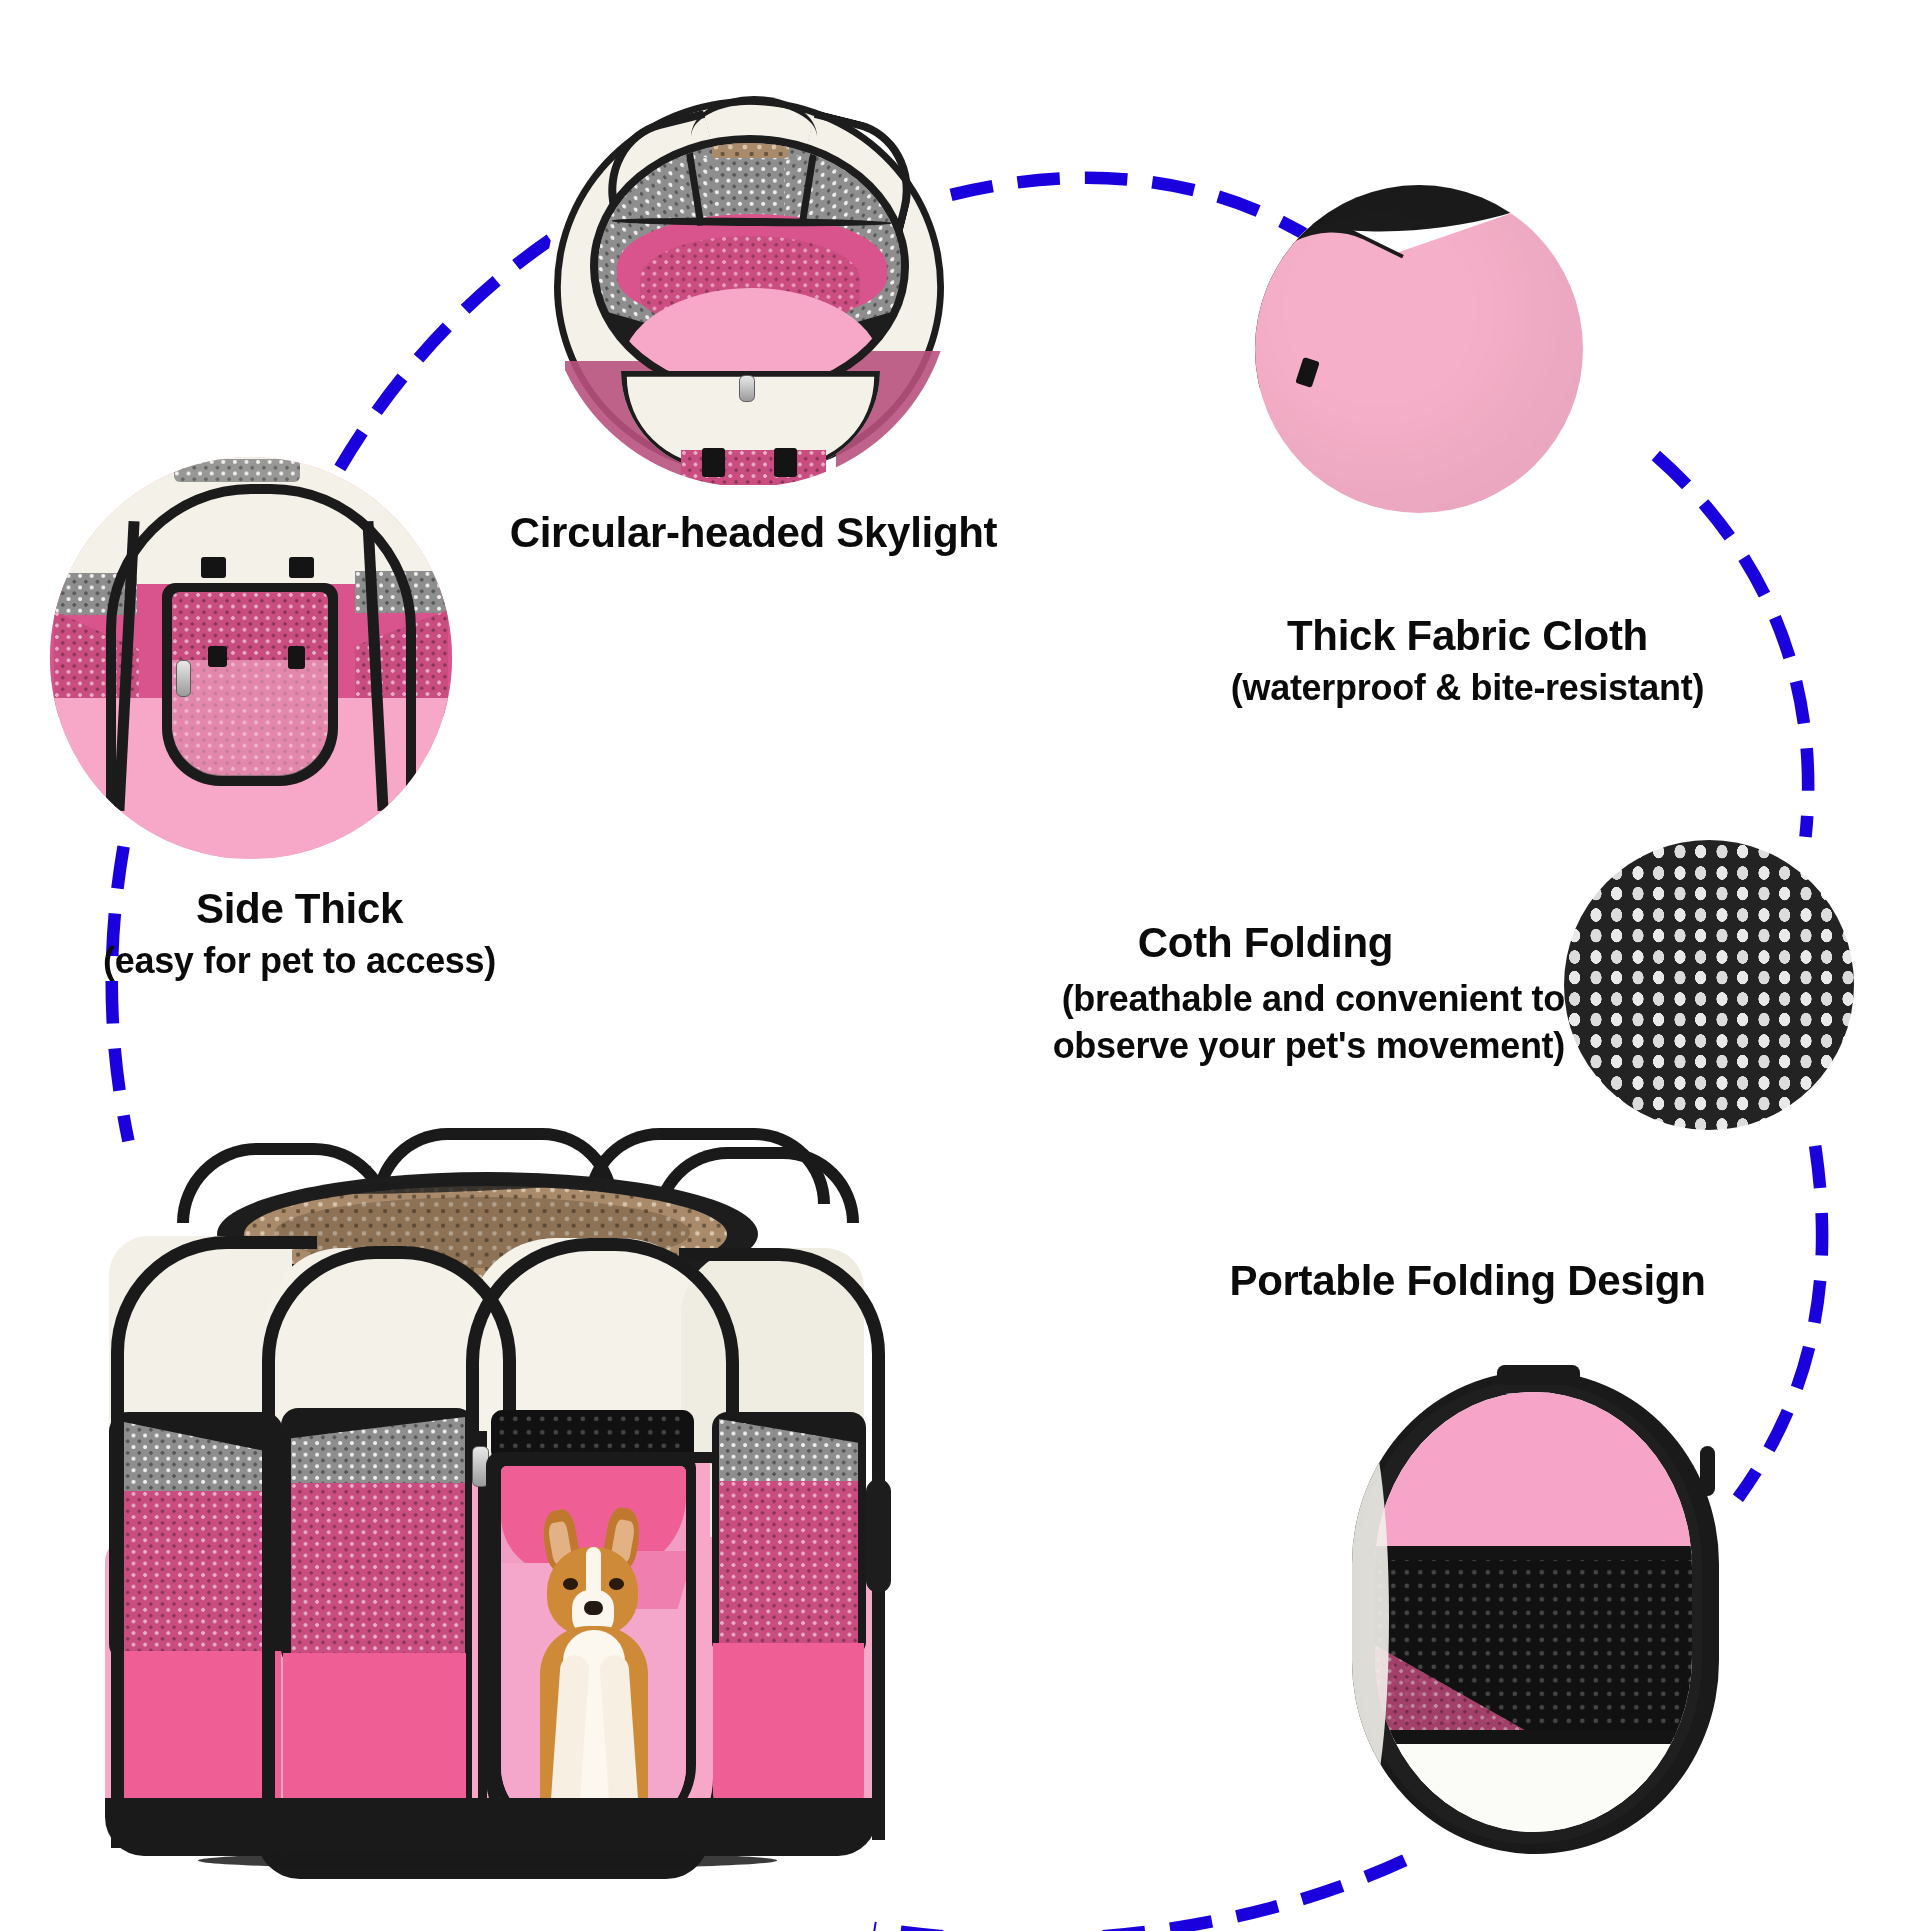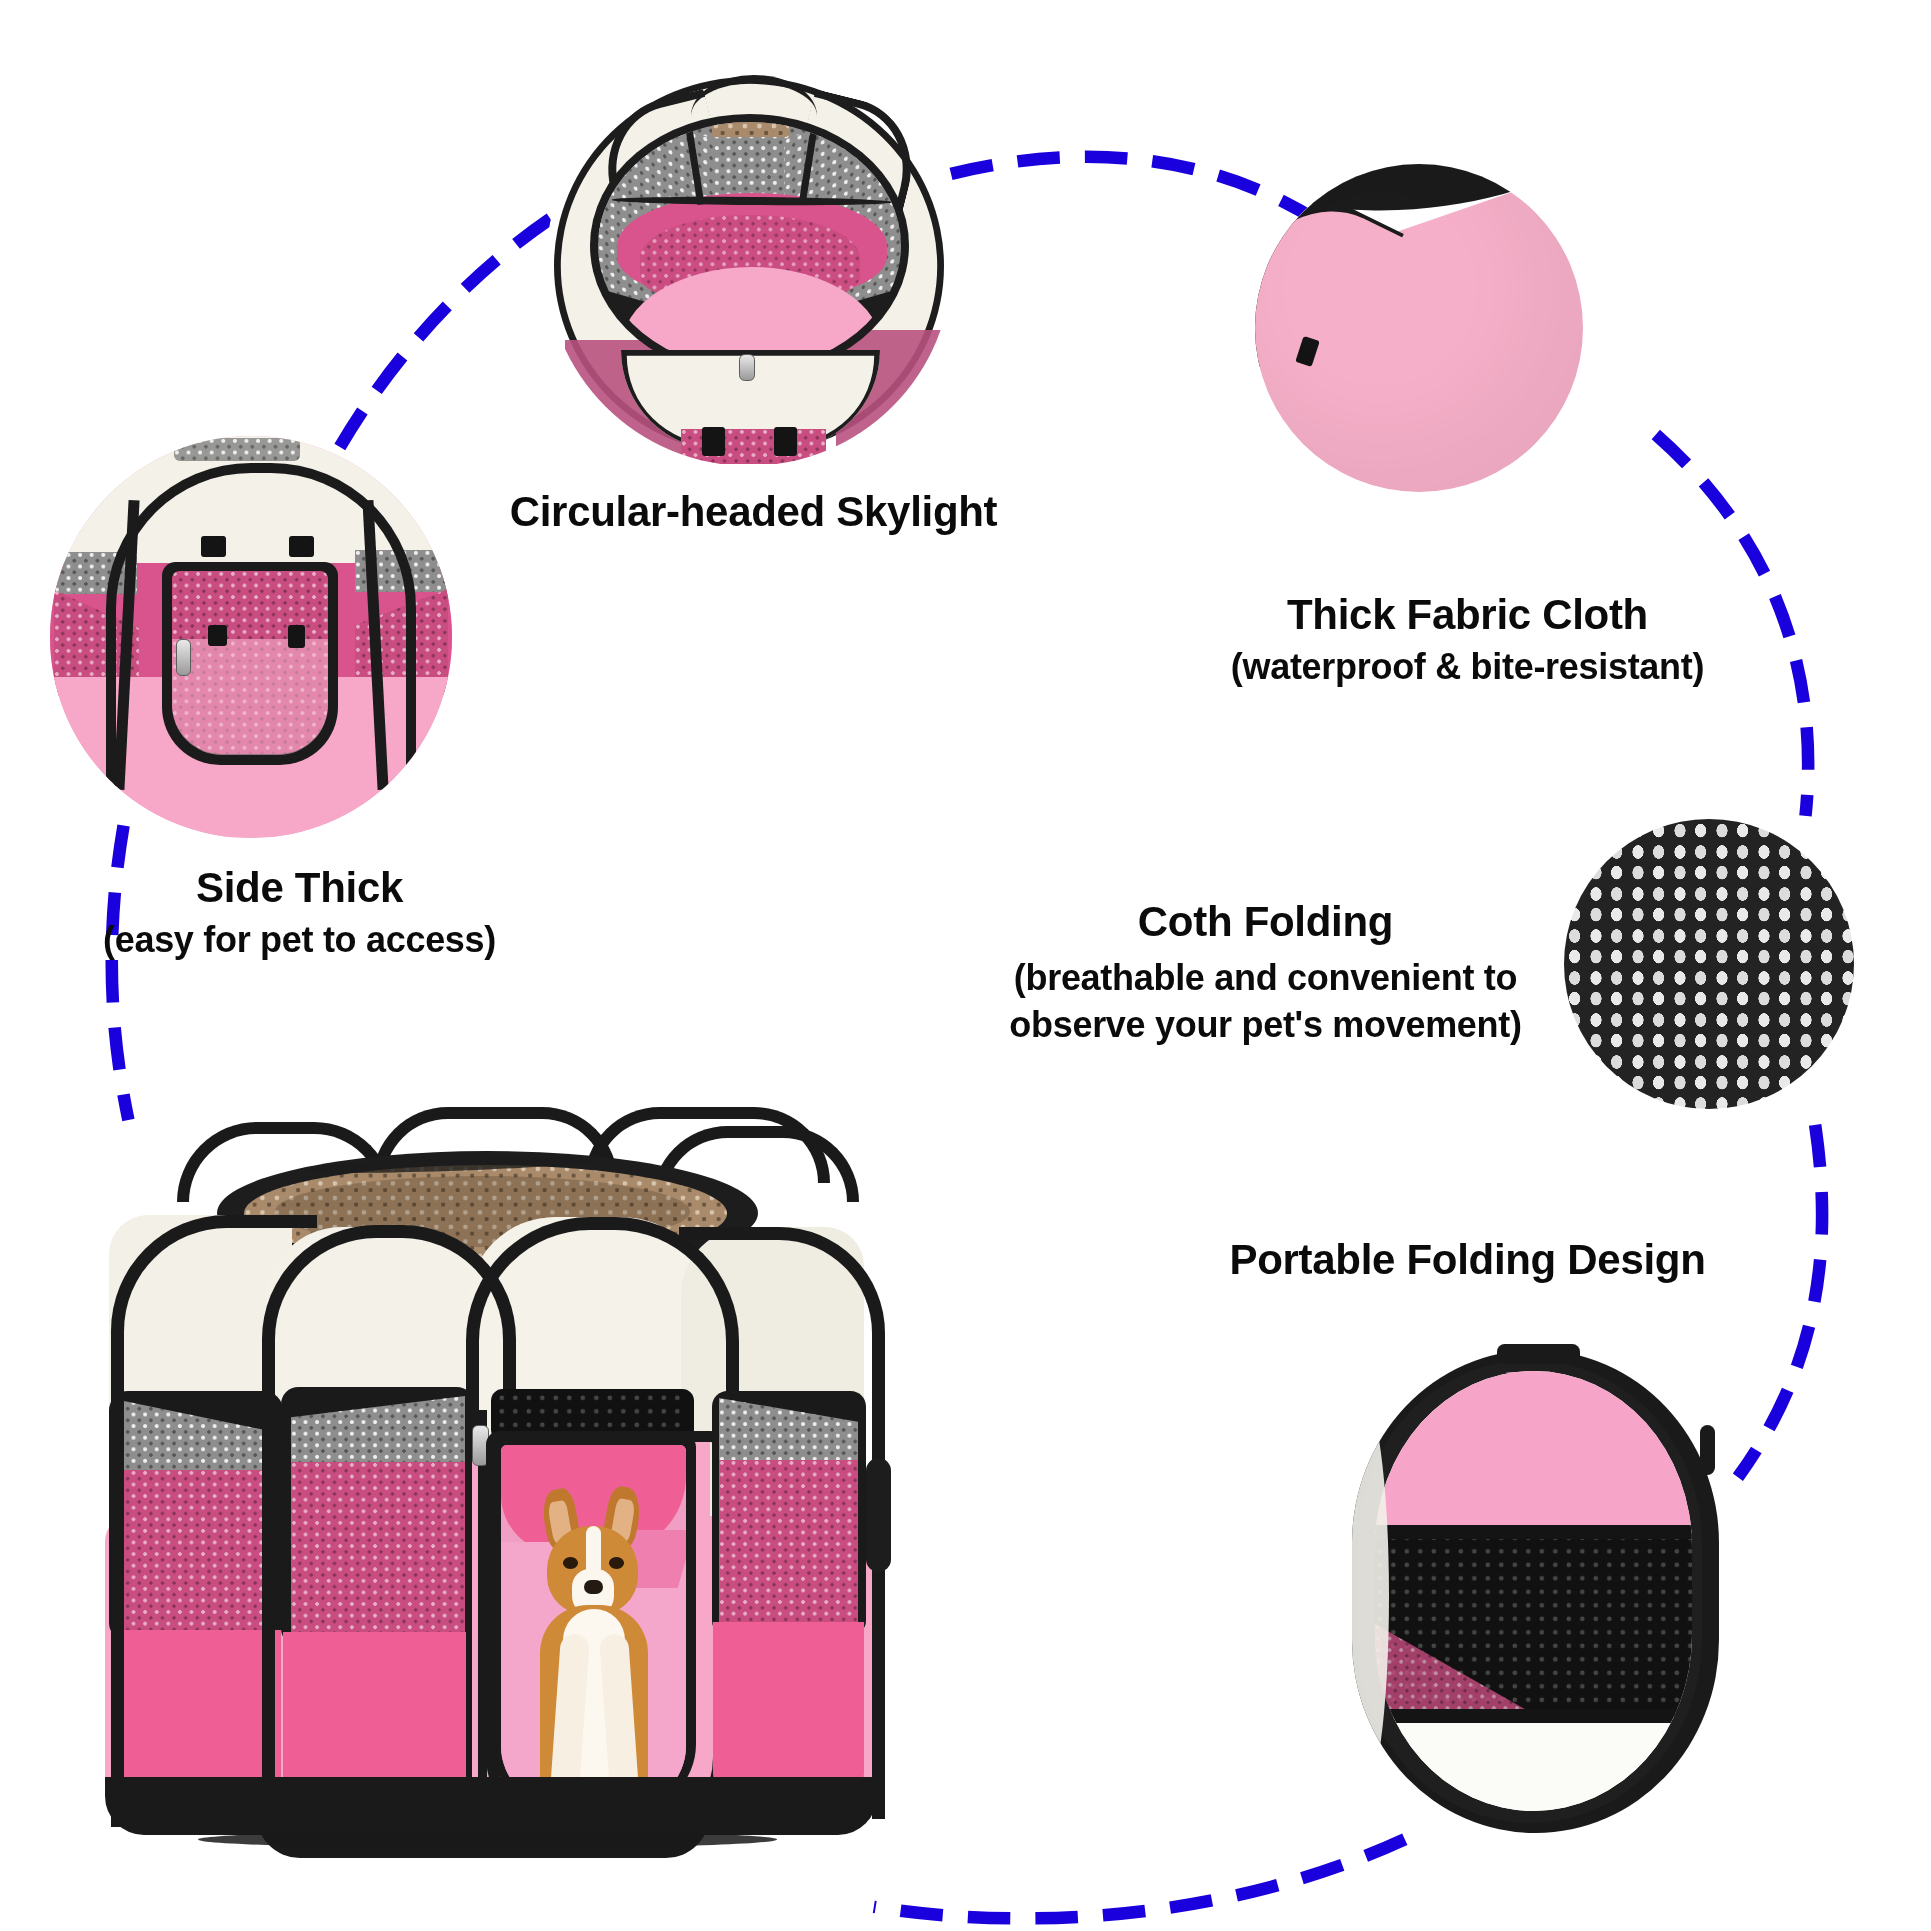--- a/index.html
+++ b/index.html
@@ -1,19 +1,19 @@
 <!DOCTYPE html>
 <html><head>
 <meta charset="utf-8">
 <style>
   html,body{margin:0;padding:0;background:#ffffff;}
   body{width:1931px;height:1931px;position:relative;overflow:hidden;
        font-family:"Liberation Sans","DejaVu Sans",sans-serif;color:#111;}
 
-  .stage{position:absolute;inset:0;}
+  .stage{position:absolute;inset:0;margin-top:21px;}
 
   
   .arc{position:absolute;left:0;top:0;width:1931px;height:1931px;pointer-events:none;}
 
   
   .label{position:absolute;text-align:center;font-weight:bold;color:#0b0b0b;
          letter-spacing:-0.3px;line-height:1.12;}
   .label .t1{display:block;font-size:42px;font-weight:bold;}
   .label .t2{display:block;font-size:36px;font-weight:bold;margin-top:8.7px;}
 
@@ -209,21 +209,21 @@
 
   <div class="label" style="left:58px;top:864px;width:483px;">
     <span class="t1">Side Thick</span>
     <span class="t2">(easy for pet to access)</span>
   </div>
 
   <div class="circ swatch" style="left:1564px;top:819px;width:290px;height:290px;"></div>
 
   <div class="label" style="left:966px;top:898px;width:599px;">
     <span class="t1">Coth Folding</span>
-    <span class="t2" style="line-height:1.32;">(breathable and convenient to observe your pet's movement)</span>
+    <span class="t2" style="line-height:1.32;text-align:right;">(breathable and convenient to observe your pet's movement)</span>
   </div>
 
   <div class="label" style="left:1149px;top:1236px;width:637px;">
     <span class="t1">Portable Folding Design</span>
   </div>
 
   <div style="position:absolute;left:1352px;top:1350px;width:367px;height:483px;">
     <div style="position:absolute;inset:0;border-radius:183px/ 193px;overflow:hidden;background:#1a1a1a;">
 
       <div style="position:absolute;left:5.8px;top:9.7px;width:344px;height:463px;border-radius:172px/183px;

